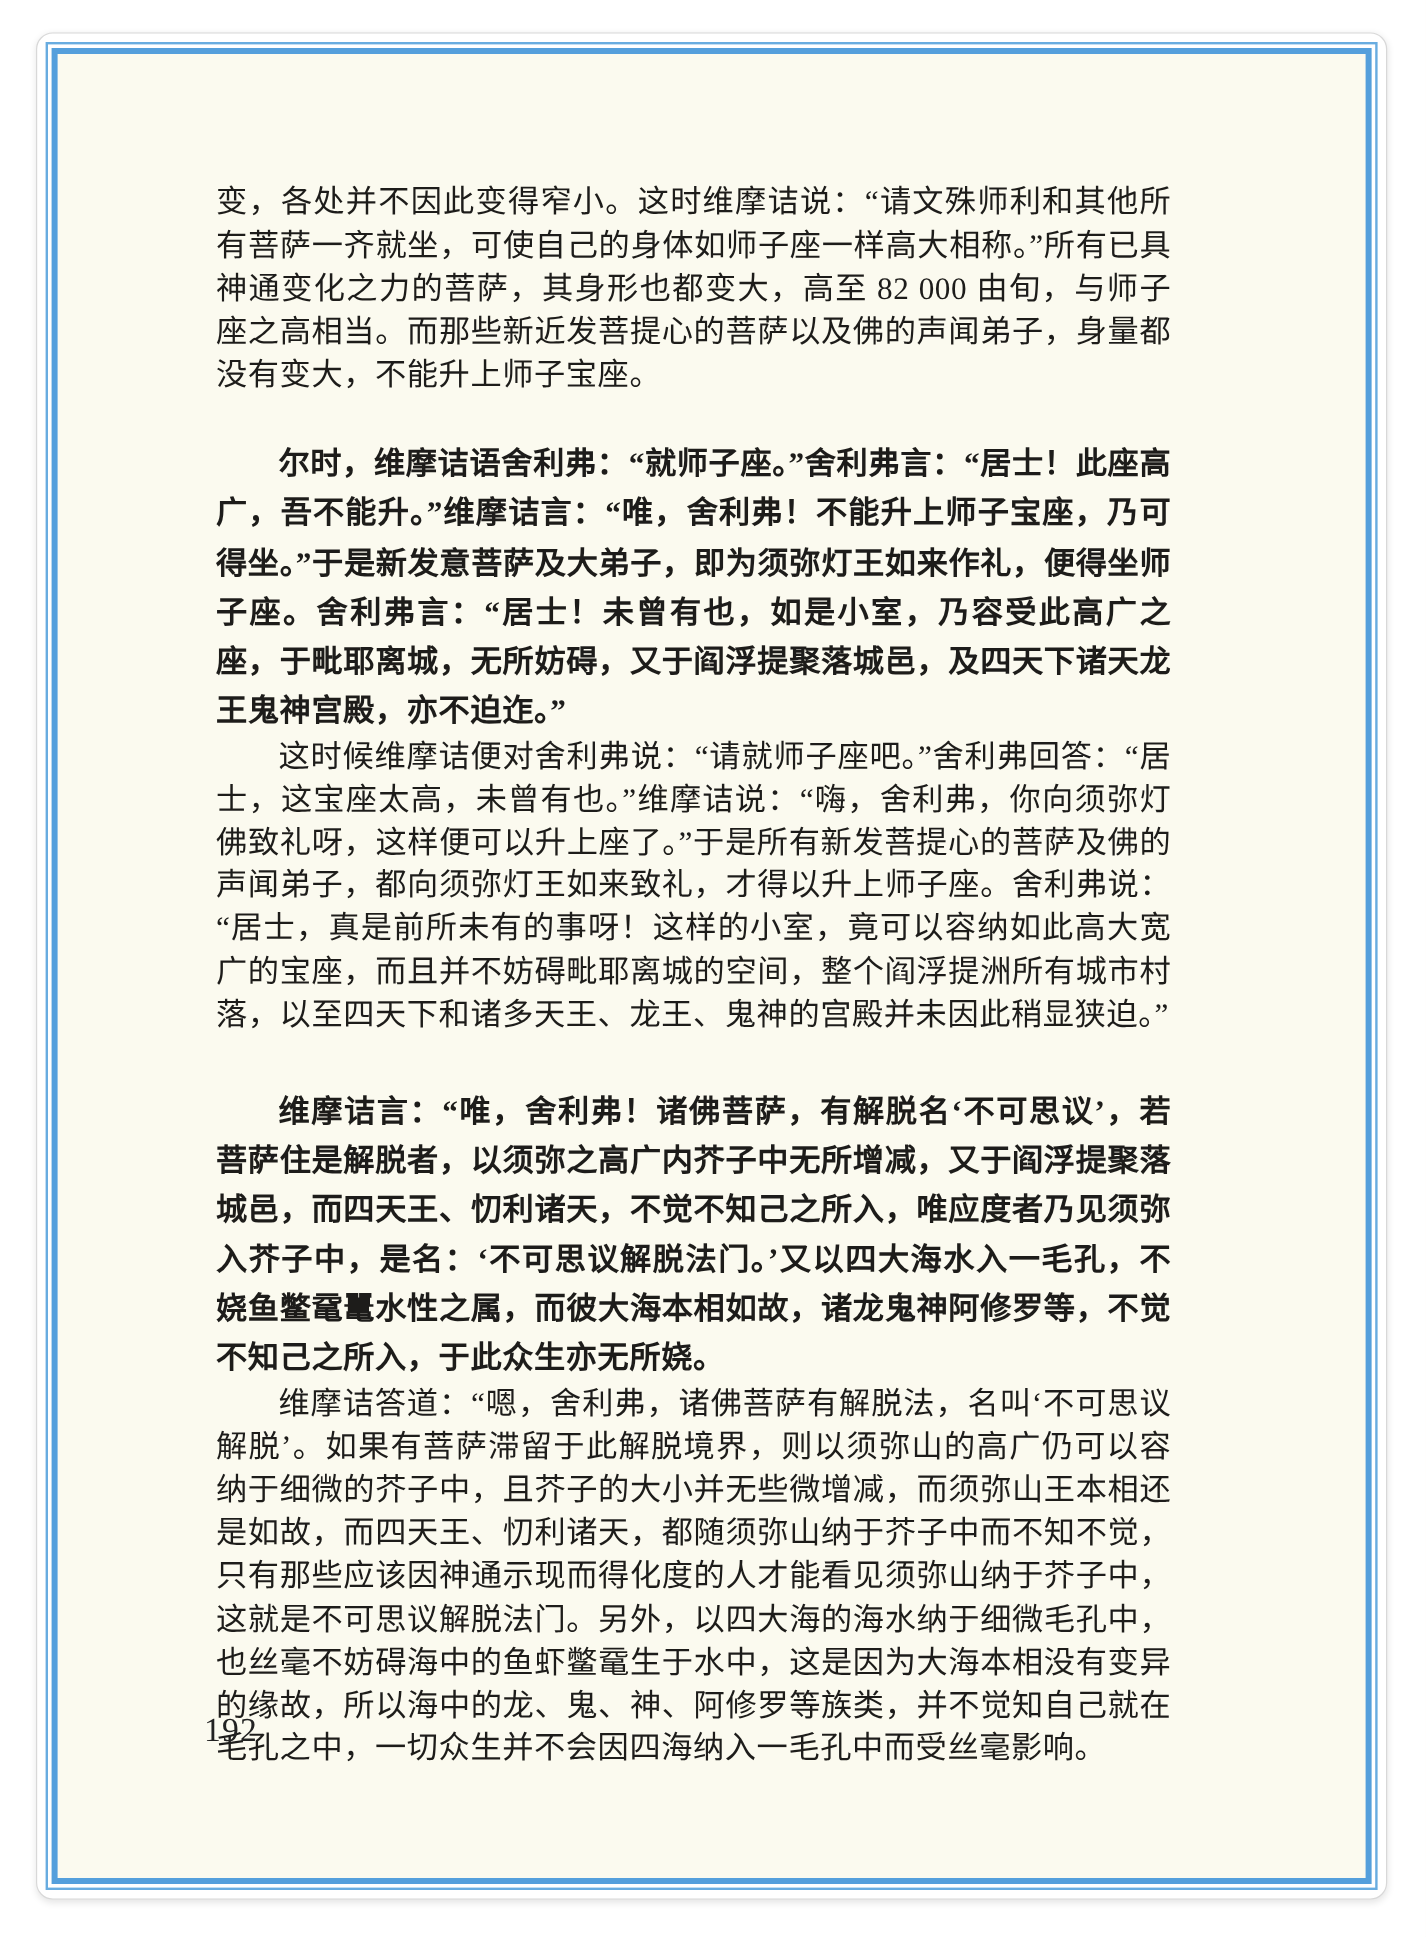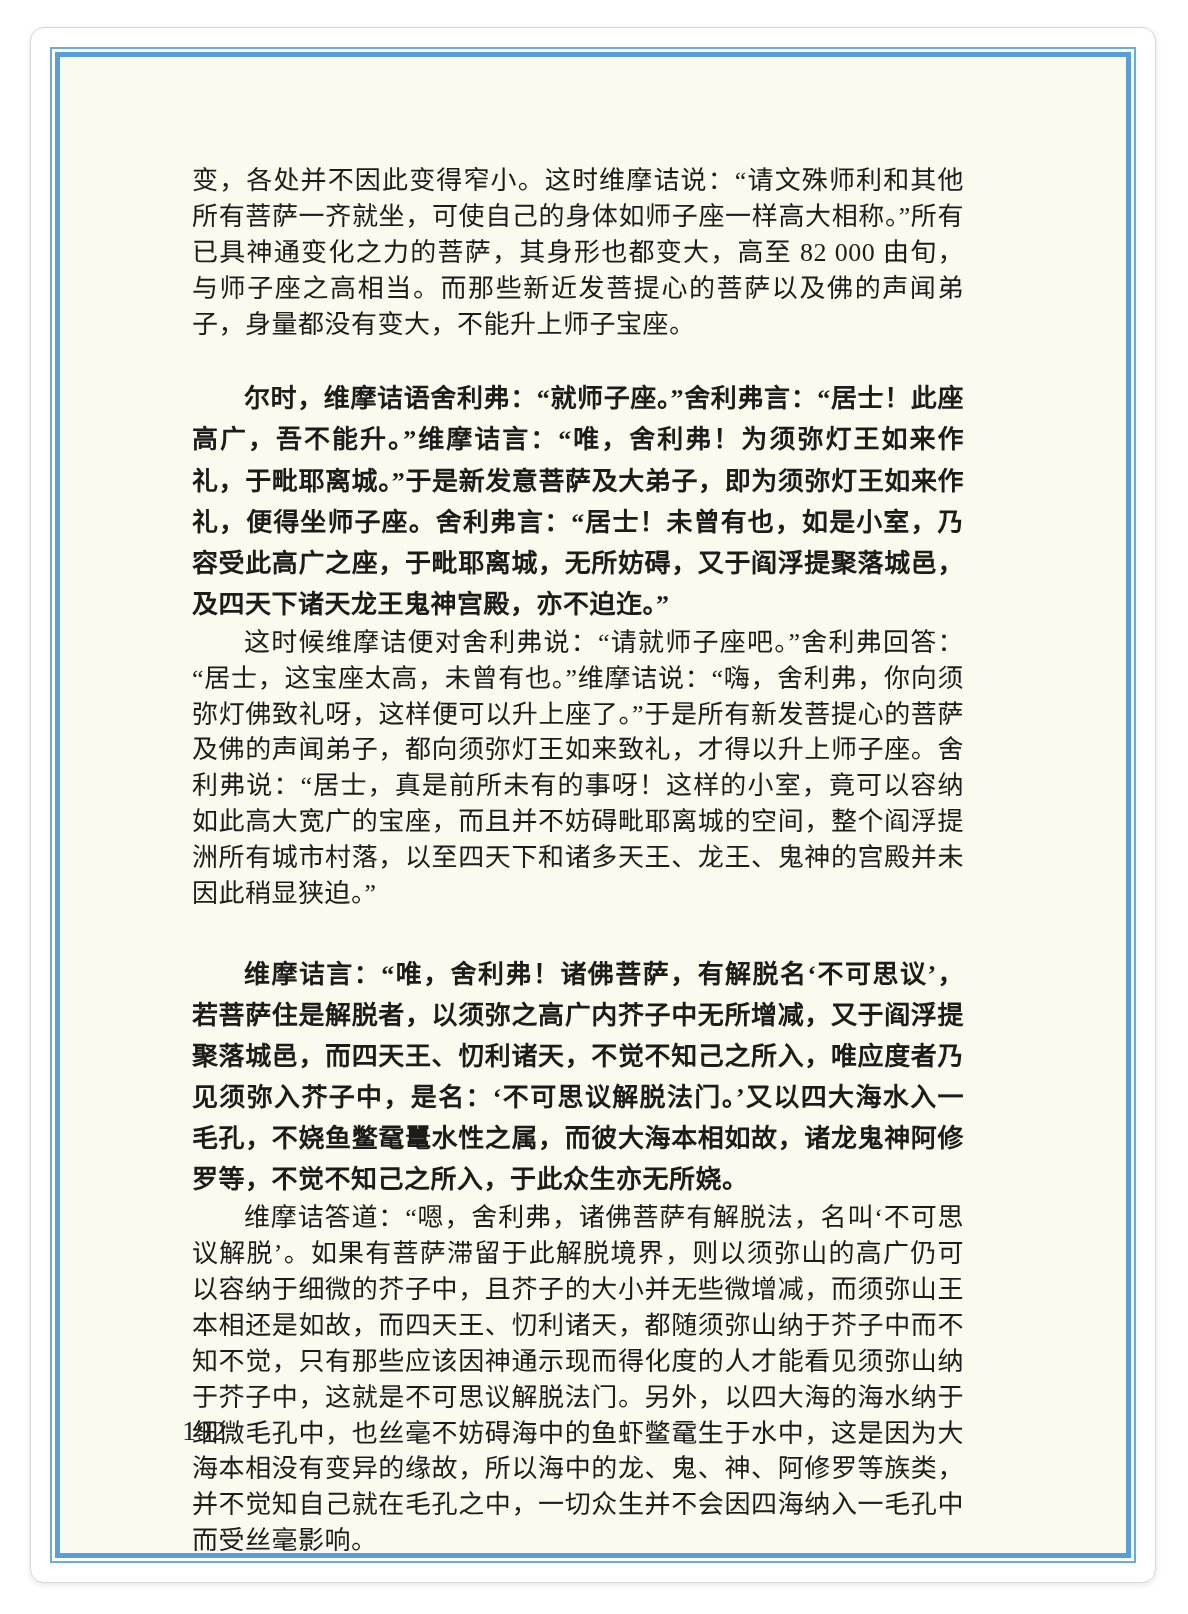--- a/index.html
+++ b/index.html
@@ -17,21 +17,21 @@
     position: absolute;
     left: 30px;
     top: 27px;
     width: 1126px;
     height: 1556px;
     box-sizing: border-box;
     background: #ffffff;
     border: 1px solid #d8d8d8;
     border-radius: 14px;
     box-shadow: 0 2px 6px rgba(0,0,0,0.10);
-    padding: 19px;
+    padding: 7px;
   }
   .frame-thin {
     width: 100%;
     height: 100%;
     box-sizing: border-box;
     border: 2px solid #68ace0;
     padding: 3px;
   }
   .frame-thick {
     width: 100%;
@@ -78,21 +78,21 @@
 </head>
 <body>
 
 <div class="scan-card">
   <div class="frame-thin">
     <div class="frame-thick">
       <div class="page-content">
 
         <p class="para kai">变，各处并不因此变得窄小。这时维摩诘说：“请文殊师利和其他所有菩萨一齐就坐，可使自己的身体如师子座一样高大相称。”所有已具神通变化之力的菩萨，其身形也都变大，高至 82 000 由旬，与师子座之高相当。而那些新近发菩提心的菩萨以及佛的声闻弟子，身量都没有变大，不能升上师子宝座。</p>
 
-        <p class="para song indent gap-before">尔时，维摩诘语舍利弗：“就师子座。”舍利弗言：“居士！此座高广，吾不能升。”维摩诘言：“唯，舍利弗！为须弥灯王如来作礼，于毗耶离城。”于是新发意菩萨及大弟子，即为须弥灯王如来作礼，便得坐师子座。舍利弗言：“居士！未曾有也，如是小室，乃容受此高广之座，于毗耶离城，无所妨碍，又于阎浮提聚落城邑，及四天下诸天龙王鬼神宫殿，亦不迫迮。”</p>
+        <p class="para song indent gap-before">尔时，维摩诘语舍利弗：“就师子座。”舍利弗言：“居士！此座高广，吾不能升。”维摩诘言：“唯，舍利弗！不能升上师子宝座，乃可得坐。”于是新发意菩萨及大弟子，即为须弥灯王如来作礼，便得坐师子座。舍利弗言：“居士！未曾有也，如是小室，乃容受此高广之座，于毗耶离城，无所妨碍，又于阎浮提聚落城邑，及四天下诸天龙王鬼神宫殿，亦不迫迮。”</p>
 
         <p class="para kai indent">这时候维摩诘便对舍利弗说：“请就师子座吧。”舍利弗回答：“居士，这宝座太高，未曾有也。”维摩诘说：“嗨，舍利弗，你向须弥灯佛致礼呀，这样便可以升上座了。”于是所有新发菩提心的菩萨及佛的声闻弟子，都向须弥灯王如来致礼，才得以升上师子座。舍利弗说：“居士，真是前所未有的事呀！这样的小室，竟可以容纳如此高大宽广的宝座，而且并不妨碍毗耶离城的空间，整个阎浮提洲所有城市村落，以至四天下和诸多天王、龙王、鬼神的宫殿并未因此稍显狭迫。”</p>
 
         <p class="para song indent gap-before-lg">维摩诘言：“唯，舍利弗！诸佛菩萨，有解脱名‘不可思议’，若菩萨住是解脱者，以须弥之高广内芥子中无所增减，又于阎浮提聚落城邑，而四天王、忉利诸天，不觉不知己之所入，唯应度者乃见须弥入芥子中，是名：‘不可思议解脱法门。’又以四大海水入一毛孔，不娆鱼鳖鼋鼍水性之属，而彼大海本相如故，诸龙鬼神阿修罗等，不觉不知己之所入，于此众生亦无所娆。</p>
 
         <p class="para kai indent">维摩诘答道：“嗯，舍利弗，诸佛菩萨有解脱法，名叫‘不可思议解脱’。如果有菩萨滞留于此解脱境界，则以须弥山的高广仍可以容纳于细微的芥子中，且芥子的大小并无些微增减，而须弥山王本相还是如故，而四天王、忉利诸天，都随须弥山纳于芥子中而不知不觉，只有那些应该因神通示现而得化度的人才能看见须弥山纳于芥子中，这就是不可思议解脱法门。另外，以四大海的海水纳于细微毛孔中，也丝毫不妨碍海中的鱼虾鳖鼋生于水中，这是因为大海本相没有变异的缘故，所以海中的龙、鬼、神、阿修罗等族类，并不觉知自己就在毛孔之中，一切众生并不会因四海纳入一毛孔中而受丝毫影响。</p>
 
         <span class="page-number">192</span>
 
       </div>

